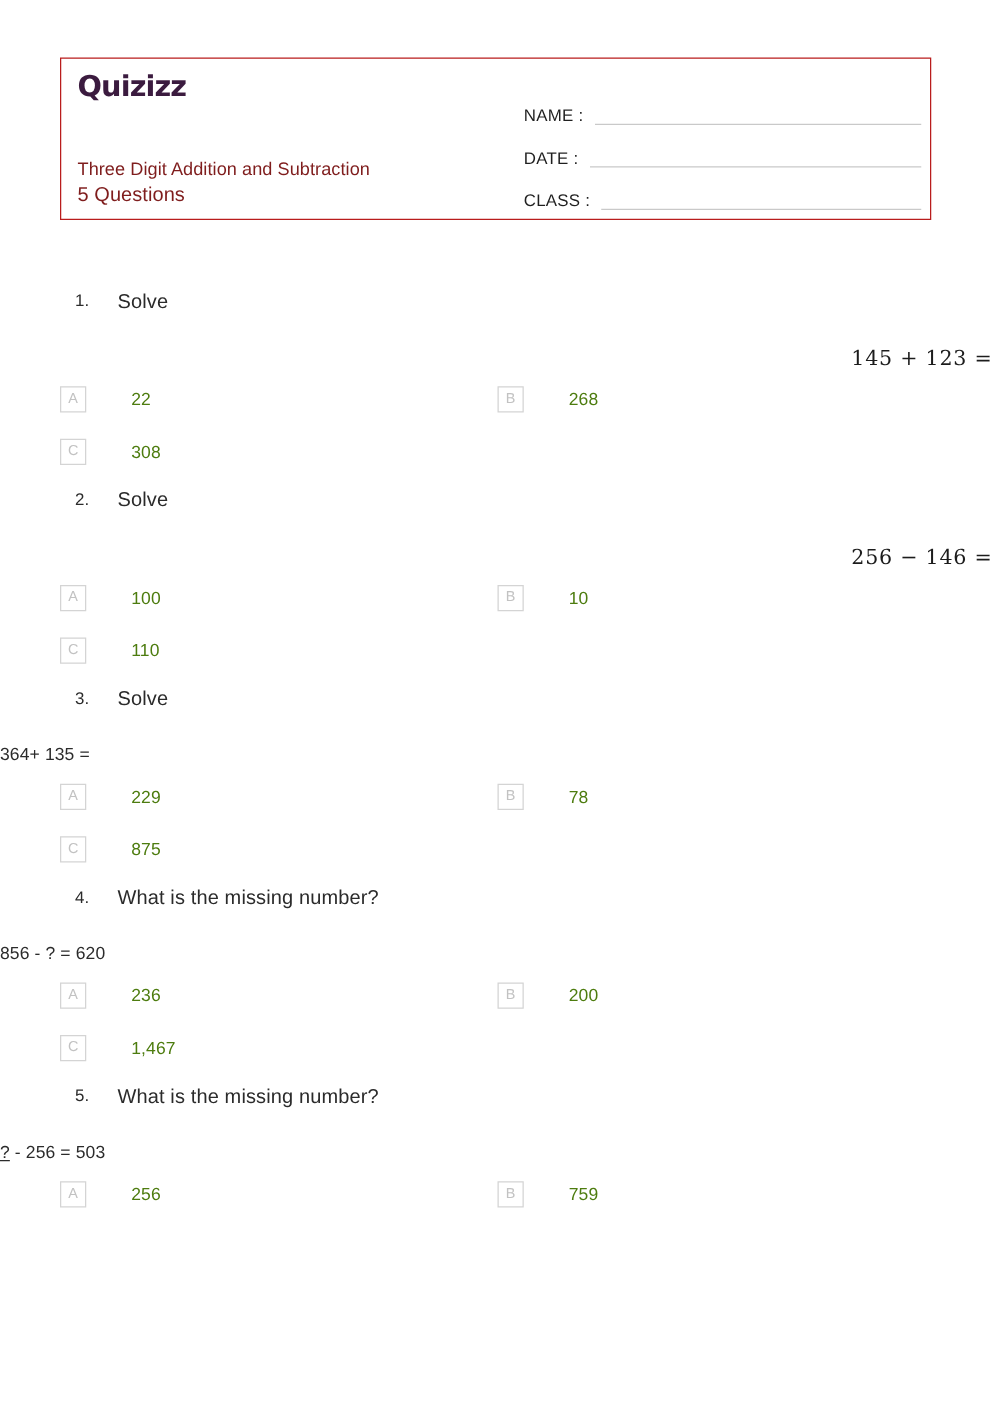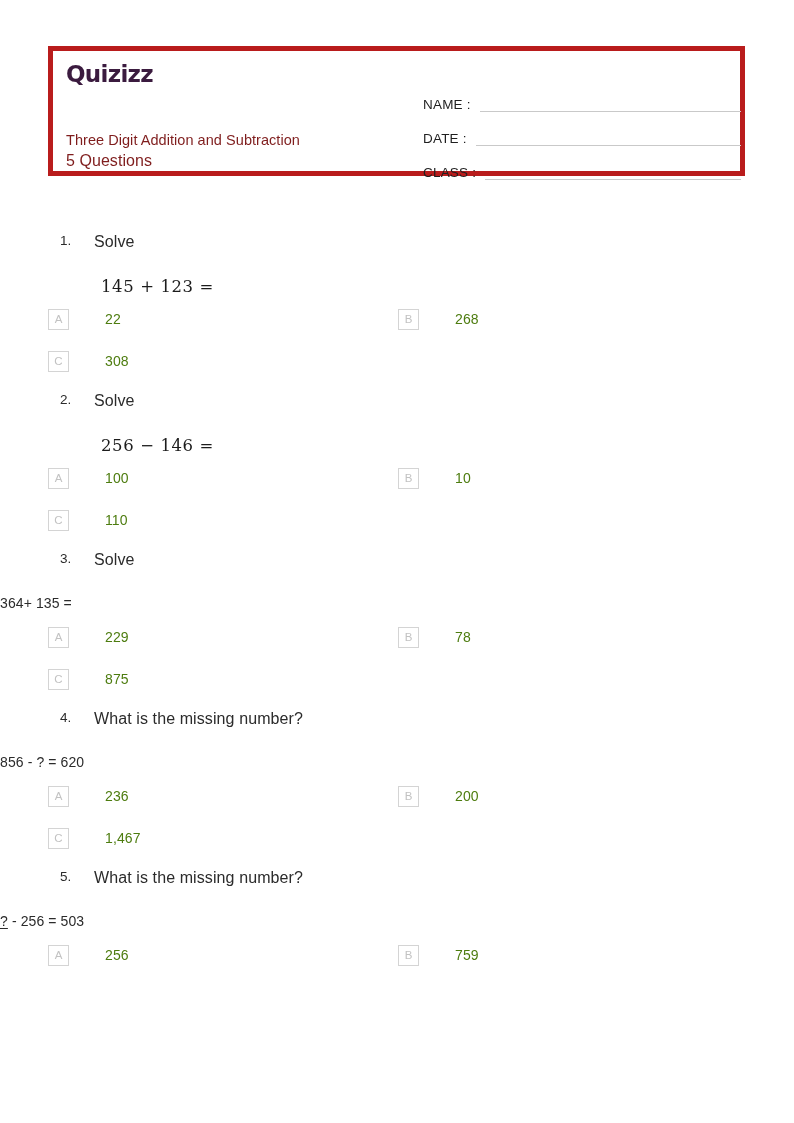--- a/index.html
+++ b/index.html
@@ -22,21 +22,21 @@
     height: 1123px;
   }
 
   
   .header-card {
     position: absolute;
     left: 48px;
     top: 46px;
     width: 697px;
     height: 130px;
-    border: 5px solid #b91c1c;
+    border: 1px solid #b91c1c;
     box-sizing: border-box;
     background: #fff;
   }
 
   .header-left {
     position: absolute;
     left: 13px;
     top: 12px;
     width: 350px;
   }
@@ -66,21 +66,21 @@
     left: 13px;
     top: 101px;
     font-size: 16px;
     color: #7f1d1d;
     letter-spacing: 0.05px;
   }
 
   .header-fields {
     position: absolute;
     left: 370px;
-    top: 30px;
+    top: 22px;
     width: 318px;
   }
 
   .field-row {
     display: flex;
     align-items: flex-end;
     height: 34px;
   }
 
   .field-label {
@@ -143,20 +143,21 @@
     padding-top: 14px;
     box-sizing: border-box;
   }
 
   .q-expr.serif {
     font-family: "DejaVu Serif", serif;
     font-size: 16.5px;
     letter-spacing: 0.6px;
     padding-left: 101px;
     color: #1c1c1c;
+    text-align: right;
   }
 
   .q-expr.sans {
     font-size: 14px;
     letter-spacing: 0.1px;
     color: #2b2b2b;
   }
 
   .q-expr.sans .qmark-underline {
     text-decoration: underline;

